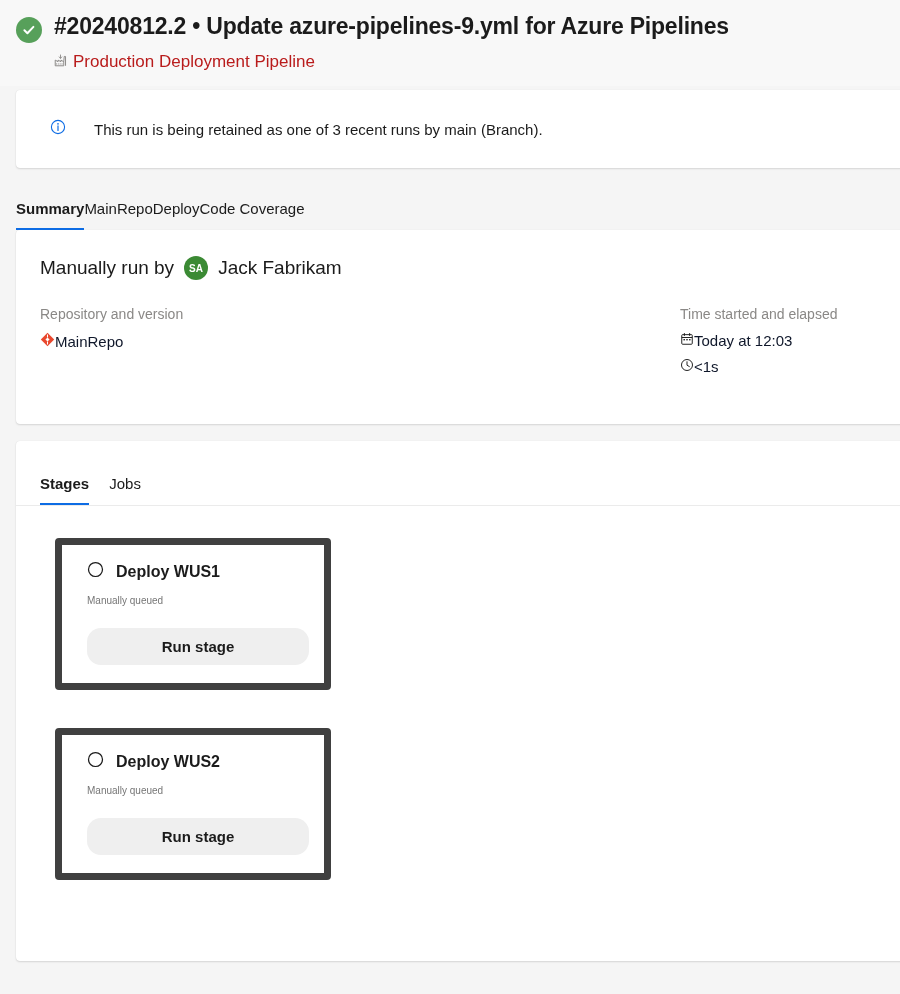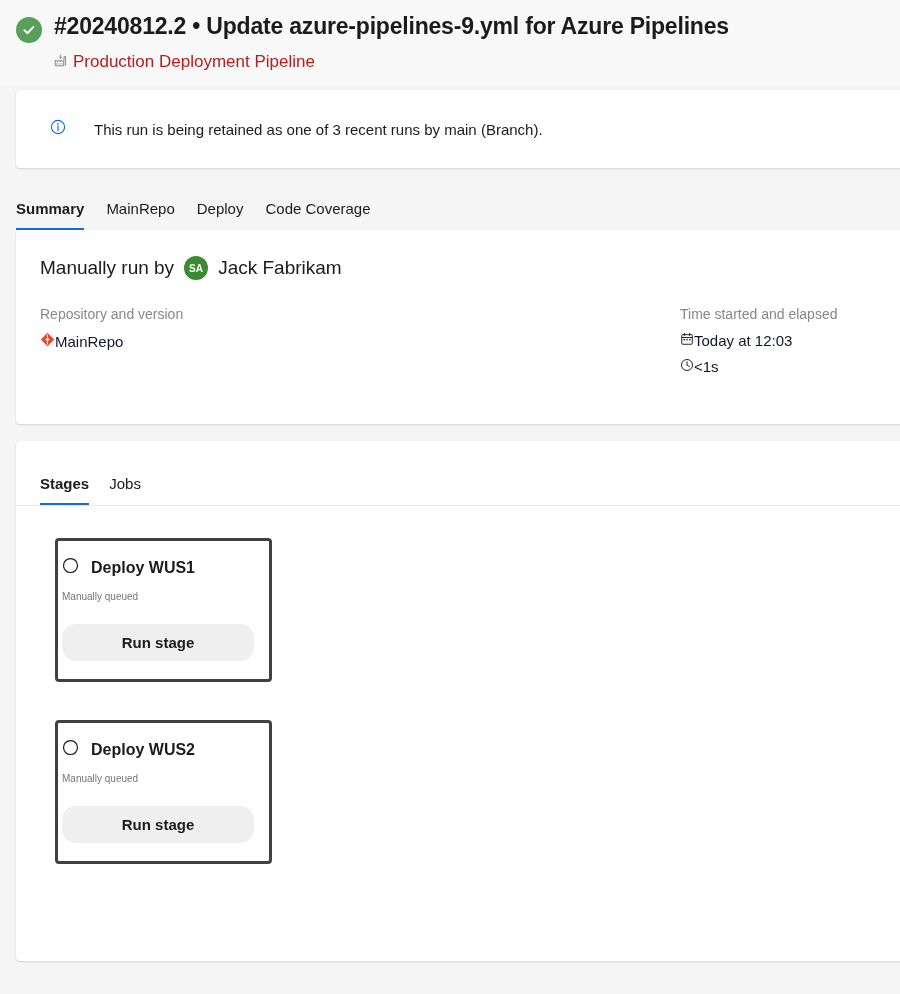--- a/index.html
+++ b/index.html
@@ -75,21 +75,20 @@
   .info-icon { flex: 0 0 auto; display: block; }
   .retention-text {
     font-size: 15px;
     color: #1b1b1b;
   }
 
   
   .main-tabs {
     display: flex;
     align-items: flex-end;
-    gap: 22px;
     padding: 26px 0 0 16px;
     height: 62px;
   }
   .tab {
     position: relative;
     font-size: 15px;
     color: #1b1b1b;
     padding-bottom: 13px;
     cursor: pointer;
     white-space: nowrap;
@@ -167,24 +166,24 @@
   .stages-tabs {
     display: flex;
     align-items: flex-end;
     gap: 20px;
     padding: 24px 0 0 24px;
     border-bottom: 1px solid #ebebeb;
     height: 65px;
   }
   .stage-list { padding: 32px 0 0 39px; }
   .stage-card {
-    width: 217px;
-    border: 3px solid #404040;
+    width: 276px;
+    border: 7px solid #404040;
     border-radius: 4px;
-    padding: 16px 15px 18px 4px;
+    padding: 16px 15px 18px 25px;
     margin-bottom: 38px;
     background: #ffffff;
   }
   .stage-title-row {
     display: flex;
     align-items: center;
     gap: 12px;
     margin-bottom: 13px;
   }
   .stage-status-icon { display: block; flex: 0 0 auto; }

